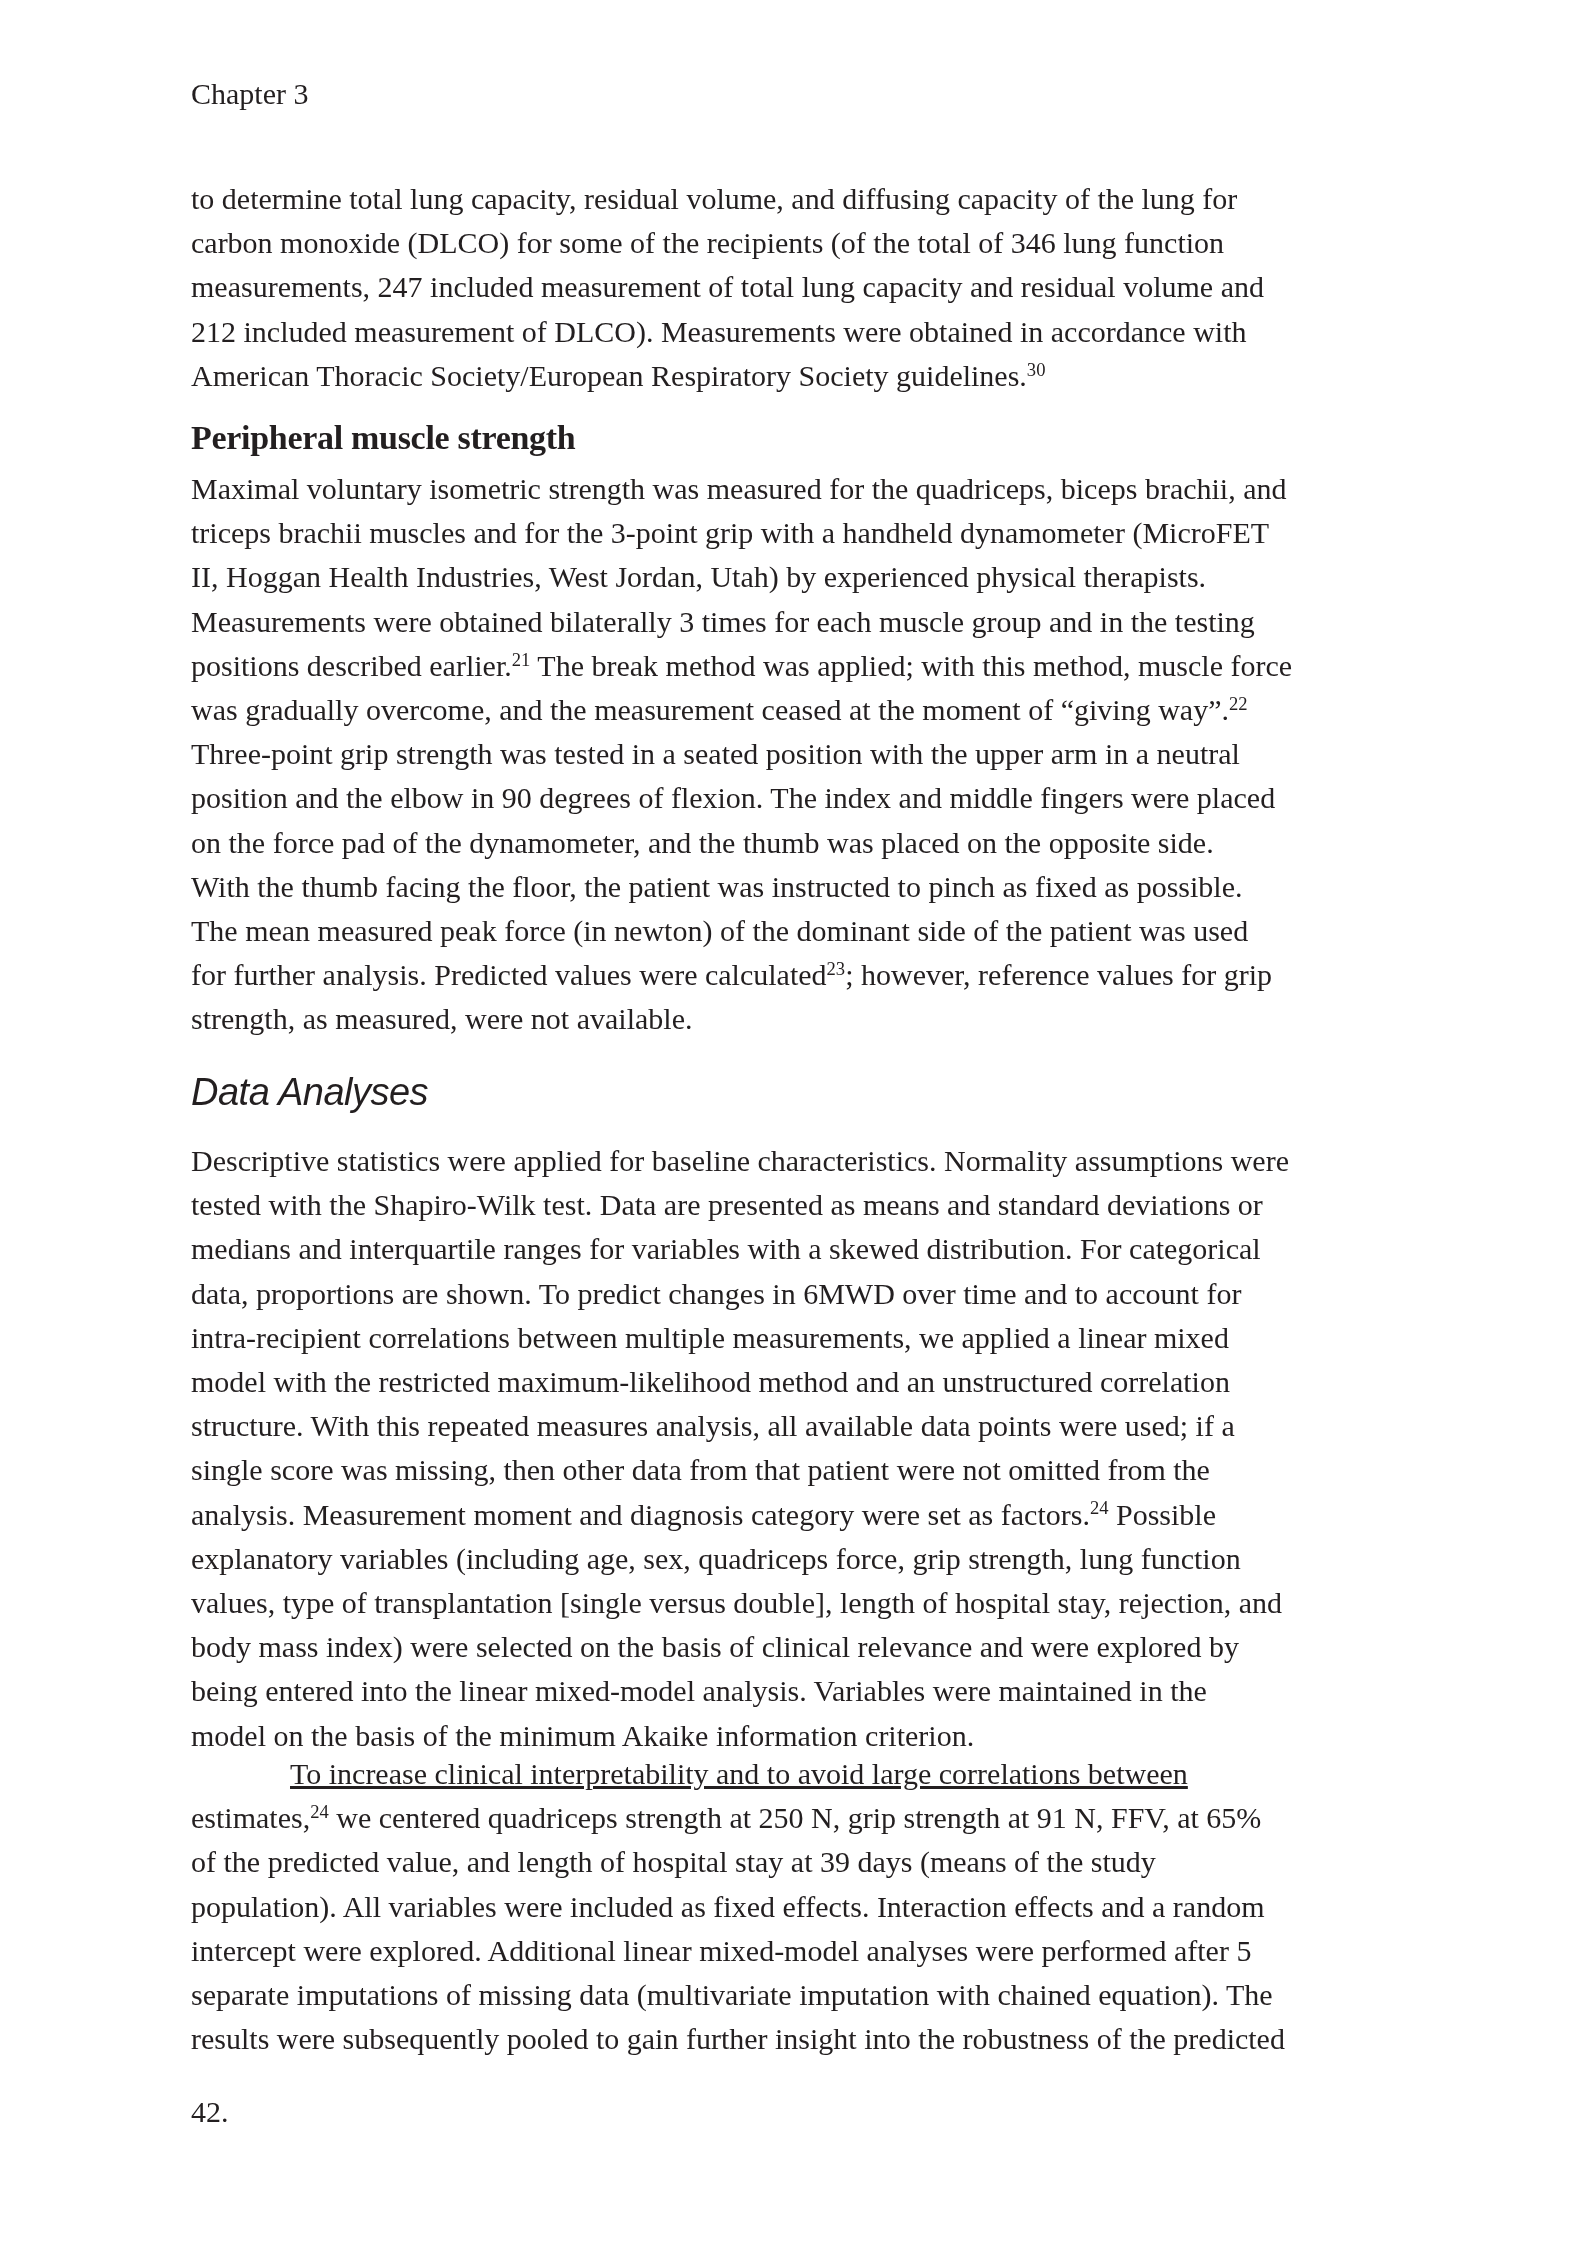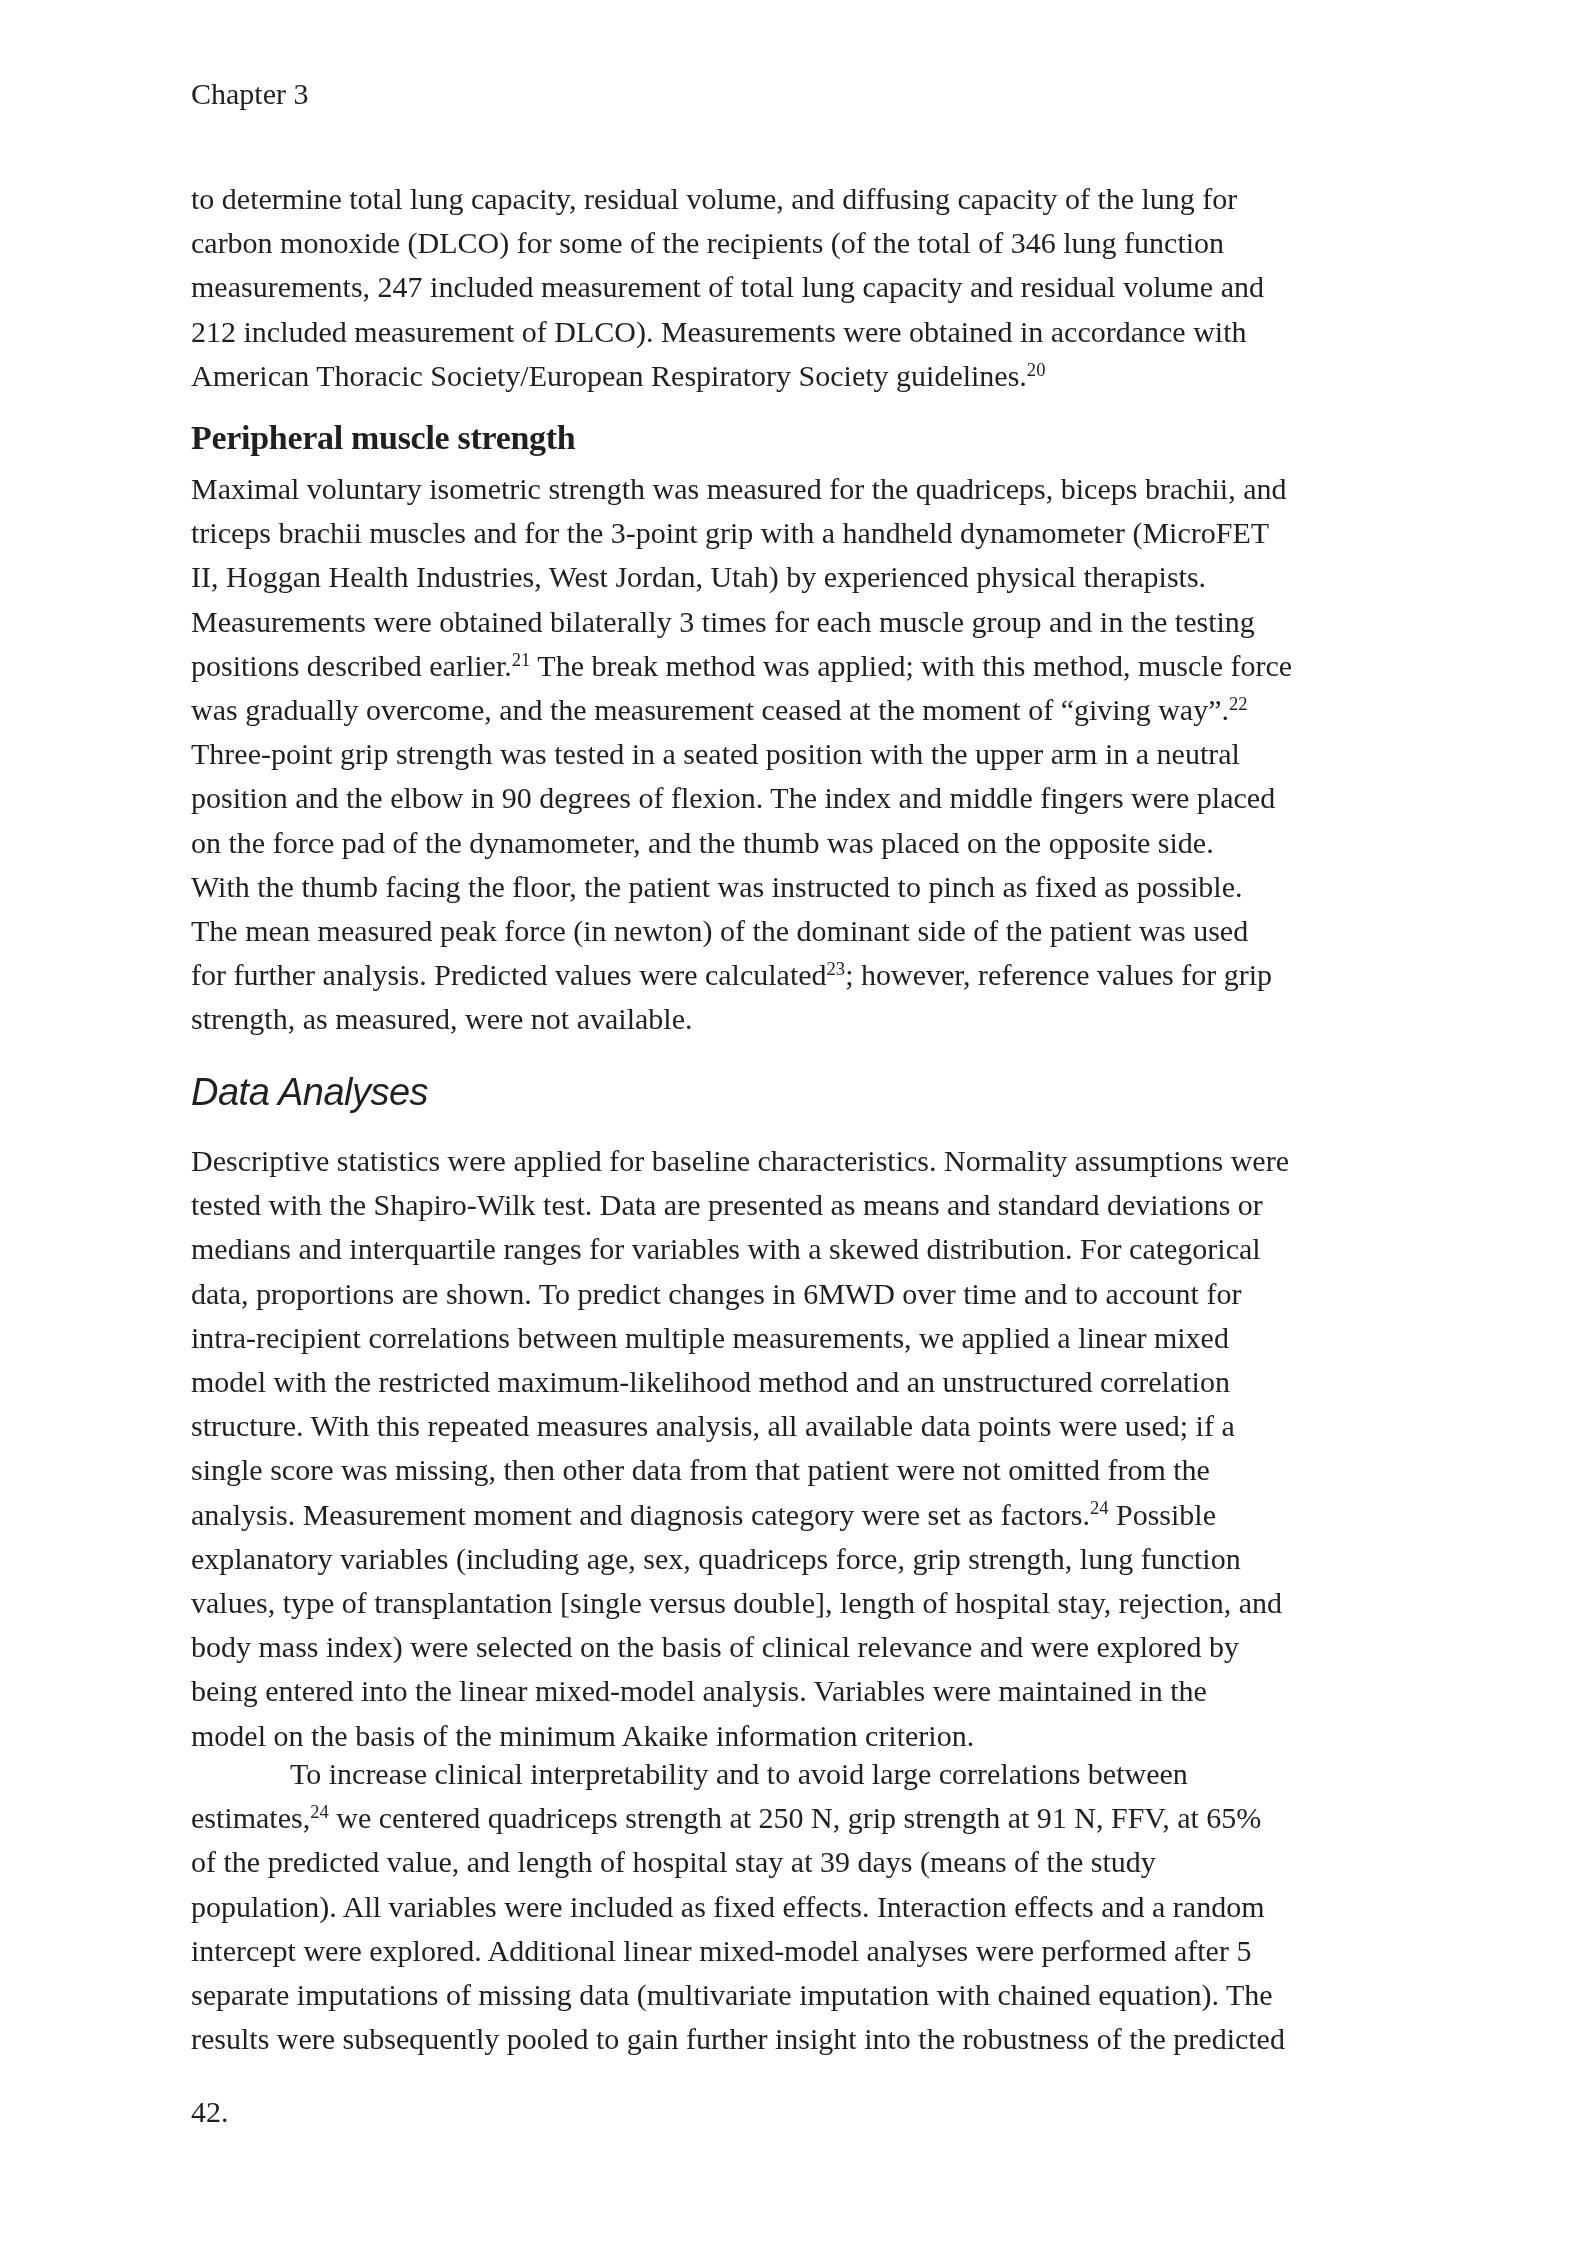--- a/index.html
+++ b/index.html
@@ -17,21 +17,21 @@
 <body>
 
 <div class="page">
   <div class="running-head">Chapter 3</div>
 
   <div>
       <div class="line" style="top: 182px;"><span>to determine total lung capacity, residual volume, and diffusing capacity of the lung for</span></div>
       <div class="line" style="top: 226.2px;"><span>carbon monoxide (DLCO) for some of the recipients (of the total of 346 lung function</span></div>
       <div class="line" style="top: 270.4px;"><span>measurements, 247 included measurement of total lung capacity and residual volume and</span></div>
       <div class="line" style="top: 314.6px;"><span>212 included measurement of DLCO). Measurements were obtained in accordance with</span></div>
-      <div class="line" style="top: 358.8px;"><span>American Thoracic Society/European Respiratory Society guidelines.</span><sup>20</sup></div>
+      <div class="line" style="top: 358.8px;"><span>American Thoracic Society/European Respiratory Society guidelines.</span><sup>30</sup></div>
     </div>
 
   <div class="h-bold" style="top:420px;">Peripheral muscle strength</div>
 
   <div>
       <div class="line" style="top: 472px;"><span>Maximal voluntary isometric strength was measured for the quadriceps, biceps brachii, and</span></div>
       <div class="line" style="top: 516.2px;"><span>triceps brachii muscles and for the 3-point grip with a handheld dynamometer (MicroFET</span></div>
       <div class="line" style="top: 560.4px;"><span>II, Hoggan Health Industries, West Jordan, Utah) by experienced physical therapists.</span></div>
       <div class="line" style="top: 604.6px;"><span>Measurements were obtained bilaterally 3 times for each muscle group and in the testing</span></div>
       <div class="line" style="top: 648.8px;"><span>positions described earlier.</span><sup>21</sup><span> The break method was applied; with this method, muscle force</span></div>
@@ -58,21 +58,21 @@
       <div class="line" style="top: 1453.4px;"><span>single score was missing, then other data from that patient were not omitted from the</span></div>
       <div class="line" style="top: 1497.6px;"><span>analysis. Measurement moment and diagnosis category were set as factors.</span><sup>24</sup><span> Possible</span></div>
       <div class="line" style="top: 1541.8px;"><span>explanatory variables (including age, sex, quadriceps force, grip strength, lung function</span></div>
       <div class="line" style="top: 1586px;"><span>values, type of transplantation [single versus double], length of hospital stay, rejection, and</span></div>
       <div class="line" style="top: 1630.2px;"><span>body mass index) were selected on the basis of clinical relevance and were explored by</span></div>
       <div class="line" style="top: 1674.4px;"><span>being entered into the linear mixed-model analysis. Variables were maintained in the</span></div>
       <div class="line" style="top: 1718.6px; text-align: right;"><span>model on the basis of the minimum Akaike information criterion.</span></div>
     </div>
 
   <div>
-      <div class="line indent" style="top: 1757px;"><span>To increase clinical interpretability and to avoid large correlations between</span></div>
+      <div class="line indent" style="top: 1757px; text-decoration: underline;"><span>To increase clinical interpretability and to avoid large correlations between</span></div>
       <div class="line" style="top: 1801.2px;"><span>estimates,</span><sup>24</sup><span> we centered quadriceps strength at 250 N, grip strength at 91 N, FFV, at 65%</span></div>
       <div class="line" style="top: 1845.4px;"><span>of the predicted value, and length of hospital stay at 39 days (means of the study</span></div>
       <div class="line" style="top: 1889.6px;"><span>population). All variables were included as fixed effects. Interaction effects and a random</span></div>
       <div class="line" style="top: 1933.8px;"><span>intercept were explored. Additional linear mixed-model analyses were performed after 5</span></div>
       <div class="line" style="top: 1978px;"><span>separate imputations of missing data (multivariate imputation with chained equation). The</span></div>
       <div class="line" style="top: 2022.2px;"><span>results were subsequently pooled to gain further insight into the robustness of the predicted</span></div>
     </div>
 
   <div class="folio">42.</div>
 </div>

